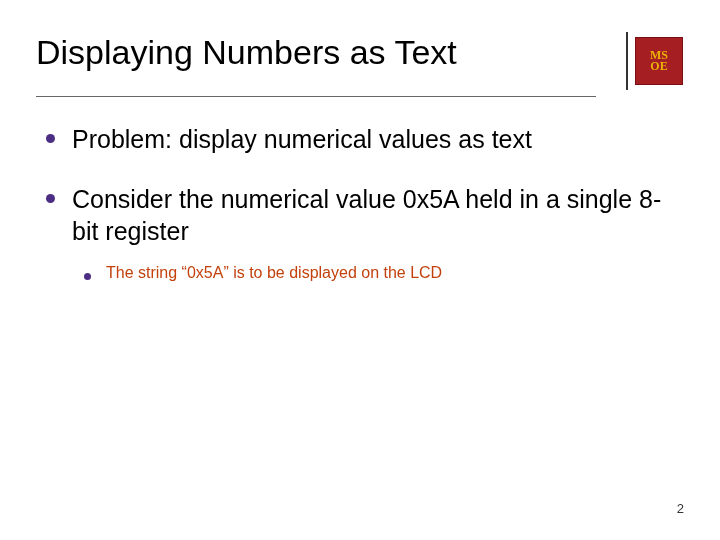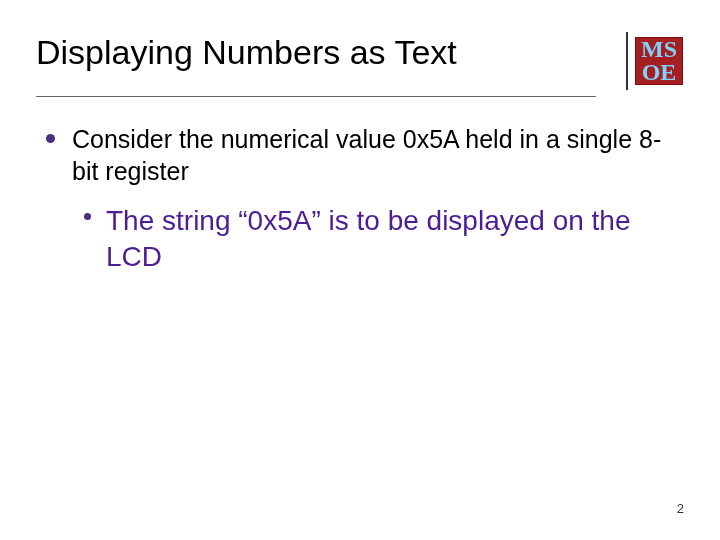--- a/index.html
+++ b/index.html
@@ -42,22 +42,22 @@
   .logo {
     width: 48px;
     height: 48px;
     background: #a41e22;
     display: flex;
     flex-direction: column;
     align-items: center;
     justify-content: center;
     font-family: Georgia, 'Times New Roman', serif;
     font-weight: bold;
-    color: #7dd3fc;
-    font-size: 24px;
+    color: #eab308;
+    font-size: 12px;
     line-height: 0.95;
     letter-spacing: 0px;
     border: 1px solid #7a0f13;
   }
   .logo-line { display:block; }
   .underline {
     border-bottom: 1px solid #666;
     width: 560px;
     margin-top: -2px;
     margin-bottom: 26px;
@@ -85,23 +85,23 @@
     border-radius: 50%;
   }
   ul.sub {
     list-style: none;
     padding-left: 8px;
     margin-top: 16px;
   }
   ul.sub > li {
     position: relative;
     padding-left: 26px;
-    font-size: 28px;
+    font-size: 16px;
     line-height: 1.3;
-    color: #4c1d95;
+    color: #c2410c;
   }
   ul.sub > li::before {
     content: "";
     position: absolute;
     left: 4px;
     top: 10px;
     width: 7px;
     height: 7px;
     background: #4b2e83;
     border-radius: 50%;
@@ -124,20 +124,23 @@
       <div class="logo">
         <span class="logo-line">MS</span>
         <span class="logo-line">OE</span>
       </div>
     </div>
   </div>
   <div class="underline"></div>
 
   <ul class="top">
     <li>
+      <span>Problem: display numerical values as text</span>
+    </li>
+    <li>
       <span>Consider the numerical value 0x5A held in a single 8-bit register</span>
       <ul class="sub">
         <li>
           <span>The string “0x5A” is to be displayed on the LCD</span>
         </li>
       </ul>
     </li>
   </ul>
 
   <div class="page-num">2</div>

